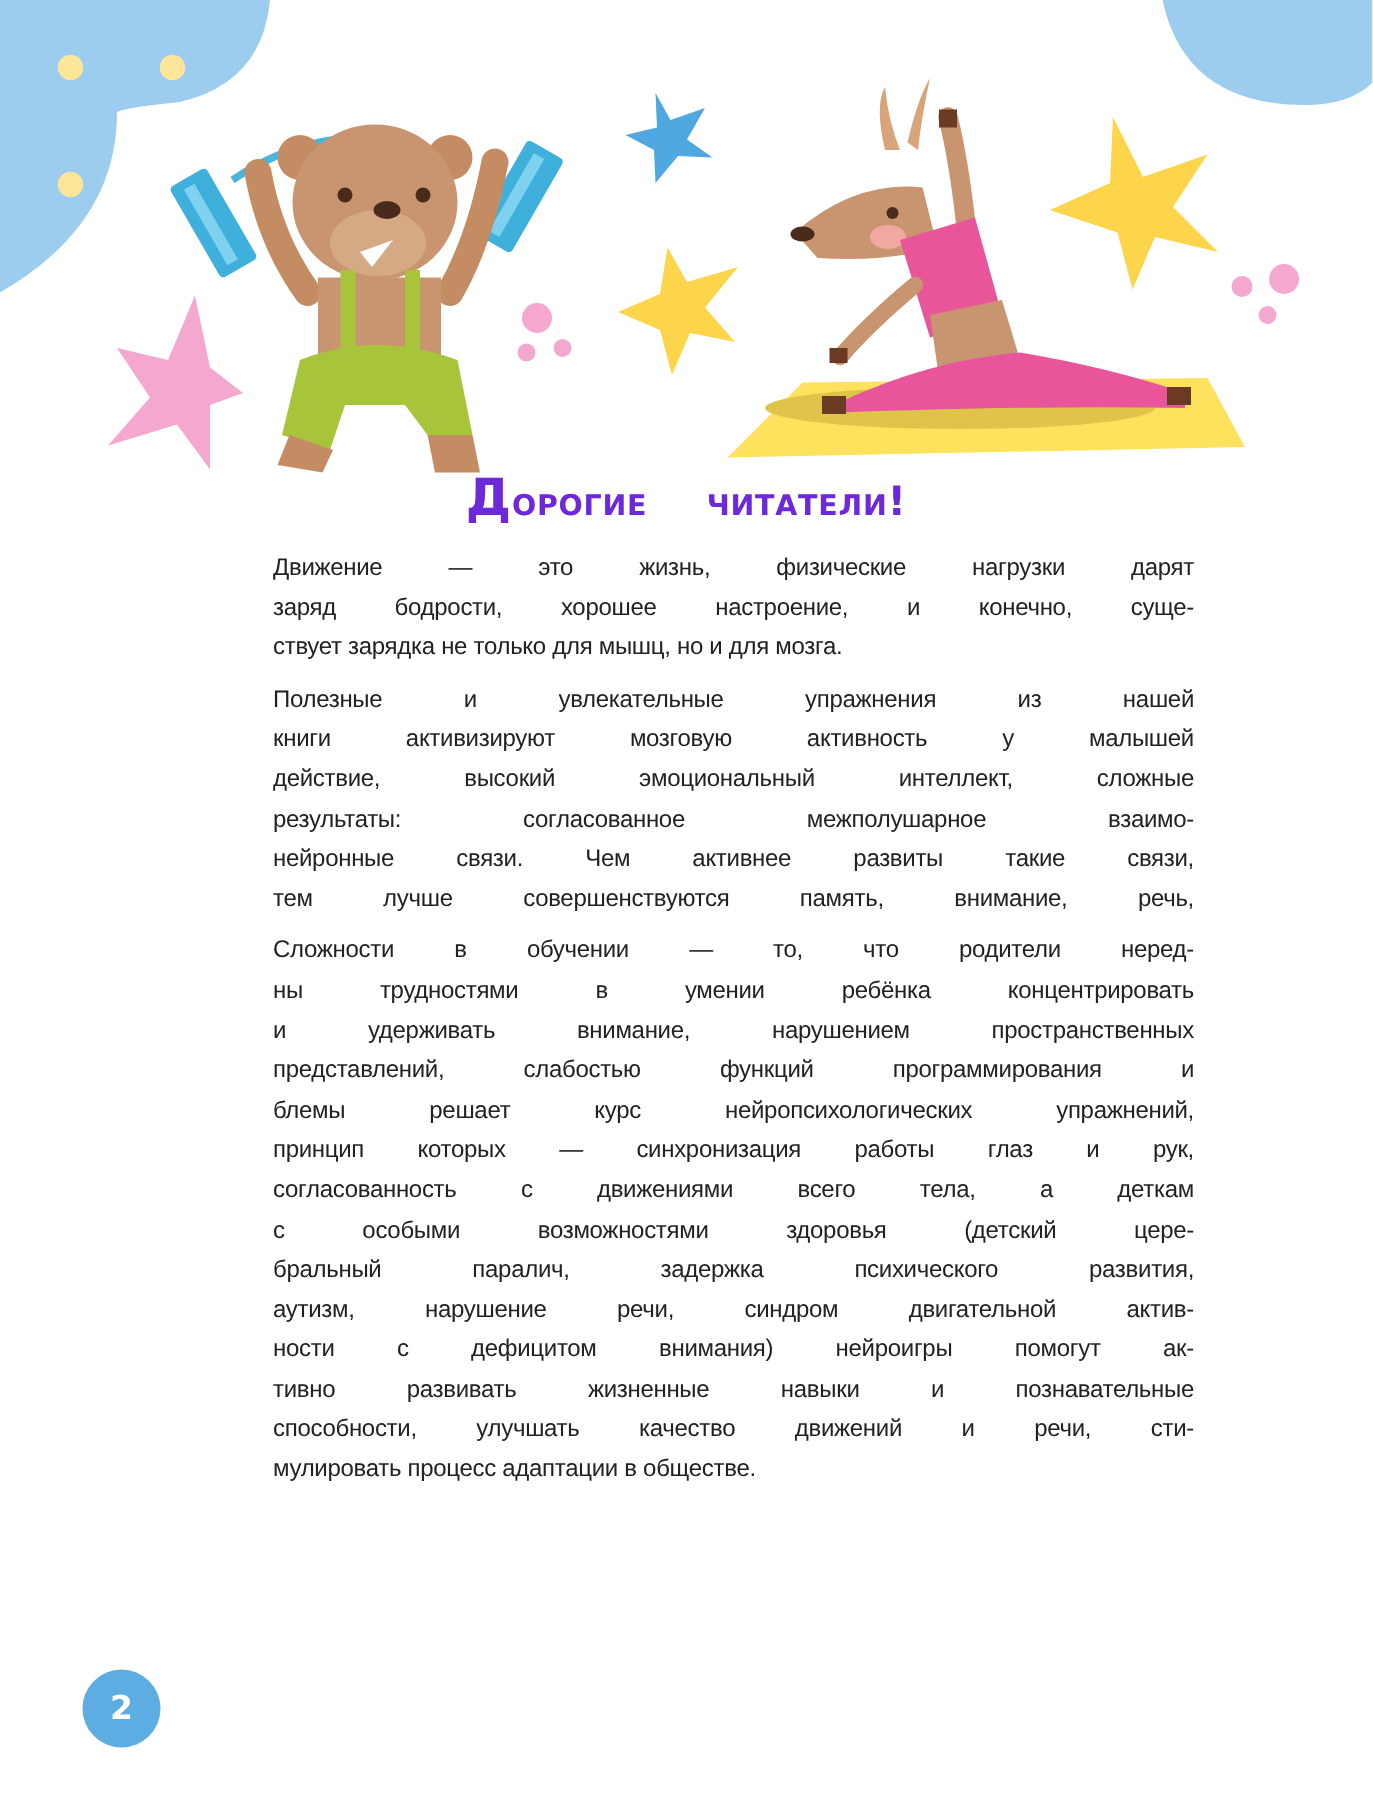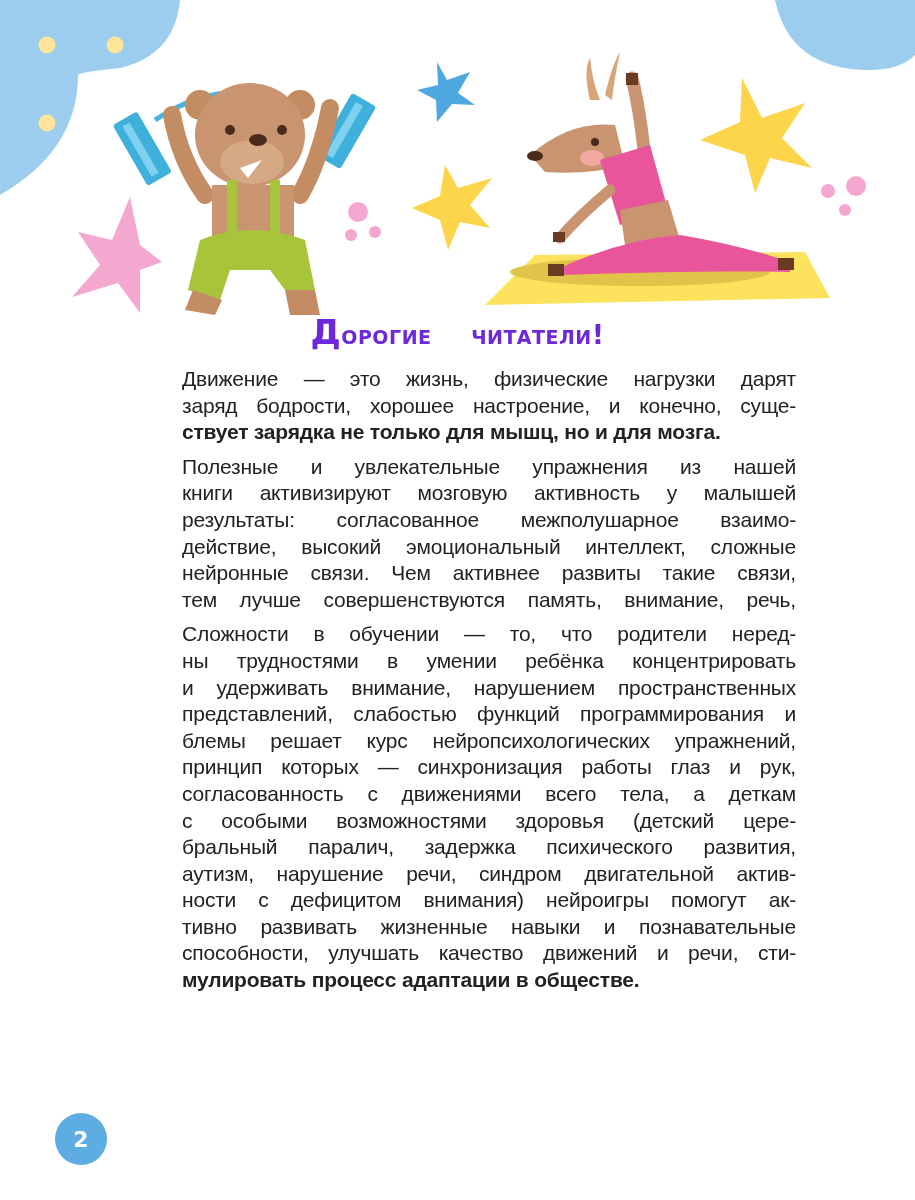--- a/index.html
+++ b/index.html
@@ -6,26 +6,26 @@
   body { width: 915px; height: 1200px; position: relative; overflow: hidden; font-family: "Liberation Sans", sans-serif; }
   .art { position: absolute; left: 0; top: 0; width: 915px; height: 320px; }
   .title {
     position: absolute; left: 0; width: 915px; top: 312px; text-align: center;
     font-family: "DejaVu Sans", sans-serif; font-weight: bold; color: #6d28d9;
     font-size: 27px; letter-spacing: 0.5px; font-variant: small-caps;
   }
   .title .big { font-size: 34px; }
   .text {
     position: absolute; left: 160px; width: 636px; top: 366px;
-    font-family: "Liberation Sans", sans-serif; font-size: 21px; line-height: 26.6px;
+    font-family: "Liberation Sans", sans-serif; font-size: 16px; line-height: 26.6px;
     color: #222; text-align: justify; letter-spacing: -0.2px;
   }
   .text p { margin: 0 0 8px 0; text-indent: 22px; }
   .text .ln { display: block; text-align: justify; text-align-last: justify; white-space: nowrap; }
-  .text .ln.last { text-align-last: left; font-weight: bold; }
+  .text .ln.last { text-align-last: left; }
   .pagenum {
     position: absolute; left: 55px; top: 1113px; width: 52px; height: 52px; border-radius: 50%;
     background: #5dade2; color: #fff; font-family: "DejaVu Sans", sans-serif; font-weight: bold;
     font-size: 22px; display: flex; align-items: center; justify-content: center;
   }
 </style>
 </head>
 <body>
 
 <svg class="art" viewBox="0 0 915 320" xmlns="http://www.w3.org/2000/svg">
@@ -110,22 +110,22 @@
 
 <div class="text">
   <p>
     <span class="ln">Движение — это жизнь, физические нагрузки дарят</span>
     <span class="ln">заряд бодрости, хорошее настроение, и конечно, суще-</span>
     <span class="ln last">ствует зарядка не только для мышц, но и для мозга.</span>
   </p>
   <p>
     <span class="ln">Полезные и увлекательные упражнения из нашей</span>
     <span class="ln">книги активизируют мозговую активность у малышей</span>
+    <span class="ln">действие, высокий эмоциональный интеллект, сложные</span>
     <span class="ln">результаты: согласованное межполушарное взаимо-</span>
-    <span class="ln">действие, высокий эмоциональный интеллект, сложные</span>
     <span class="ln">нейронные связи. Чем активнее развиты такие связи,</span>
     <span class="ln">тем лучше совершенствуются память, внимание, речь,</span>
   </p>
   <p>
     <span class="ln">Сложности в обучении — то, что родители неред-</span>
     <span class="ln">ны трудностями в умении ребёнка концентрировать</span>
     <span class="ln">и удерживать внимание, нарушением пространственных</span>
     <span class="ln">представлений, слабостью функций программирования и</span>
     <span class="ln">блемы решает курс нейропсихологических упражнений,</span>
     <span class="ln">принцип которых — синхронизация работы глаз и рук,</span>

